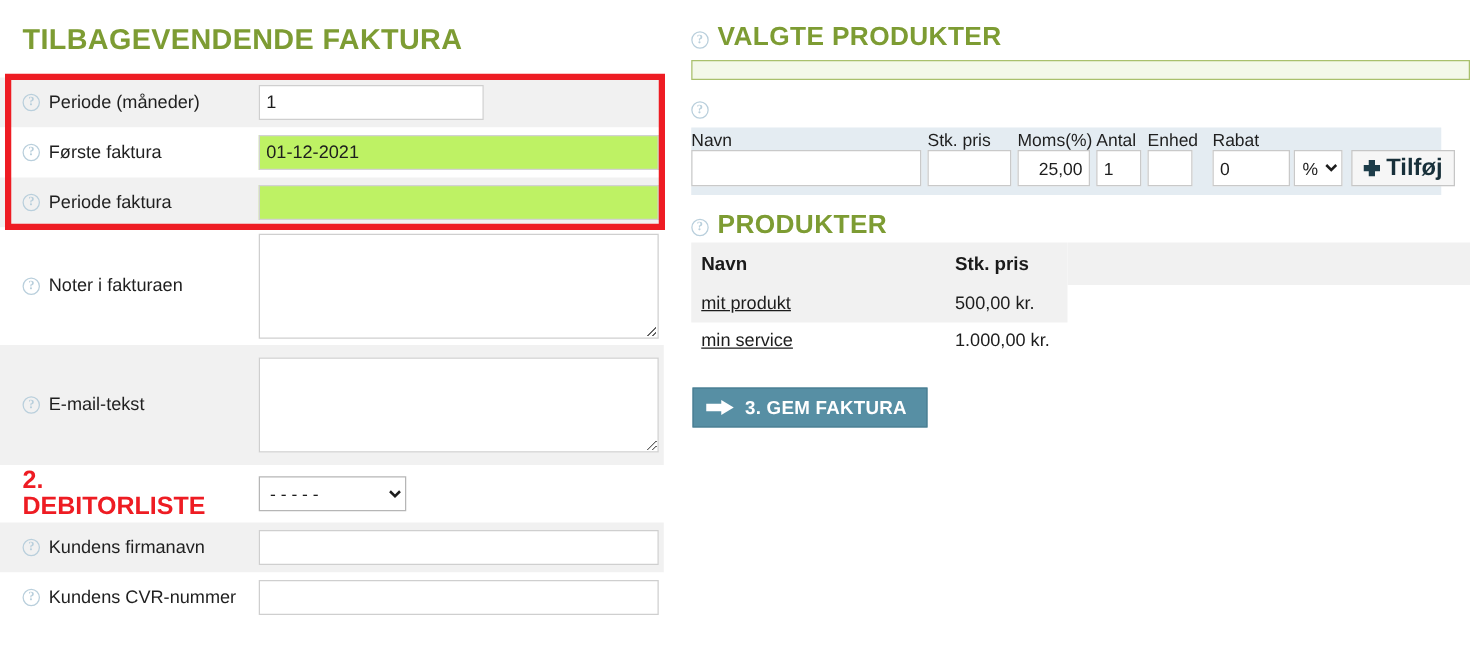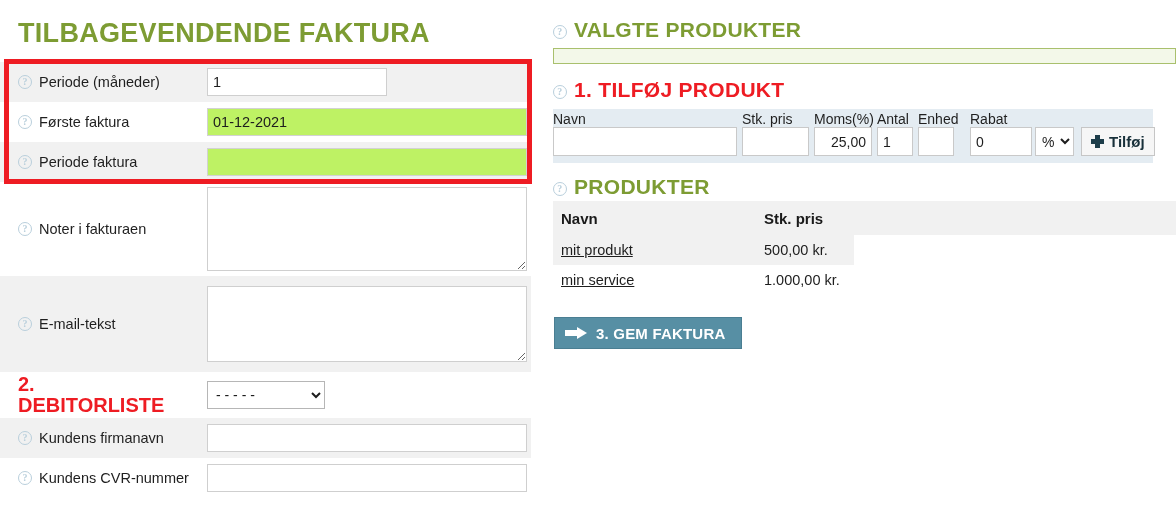--- a/index.html
+++ b/index.html
@@ -15,21 +15,21 @@
     position: relative;
   }
   .page { position: relative; width: 1176px; height: 532px; }
 
   
   .left-col {
     position: absolute; left: 0; top: 0;
     width: 531px; height: 532px;
   }
   .section-title {
-    font-size: 27px;
+    font-size: 23px;
     font-weight: bold;
     color: #7d9c33;
     letter-spacing: .3px;
     padding: 19px 0 9px 18px;
     line-height: 1.1;
   }
 
   
   .redbox {
     position: absolute;
@@ -202,21 +202,21 @@
     outline: none;
     color: #1d1d1d;
   }
   .btn-add {
     margin-left: 7px;
     height: 29px;
     border: 1px solid #c6c6c6;
     background: #f6f6f6;
     color: #18303a;
     font-weight: bold;
-    font-size: 15px;
+    font-size: 19px;
     font-family: "Liberation Sans", sans-serif;
     padding: 0 9px;
     display: flex; align-items: center; gap: 5px;
     cursor: pointer;
   }
   .plus-glyph {
     display: inline-block;
     width: 13px; height: 13px;
     position: relative;
     flex: 0 0 13px;
@@ -393,21 +393,20 @@
       <div class="rhead green">
         <span class="help-icon">?</span>
         <span>VALGTE PRODUKTER</span>
       </div>
       <div class="green-bar"></div>
     </div>
 
     <div style="padding-top:14px;">
       <div class="rhead red">
         <span class="help-icon">?</span>
-        <span>1. TILFØJ PRODUKT</span>
       </div>
 
       <div class="addbar">
         <div class="addbar-heads">
           <div class="c-navn">Navn</div>
           <div class="c-pris">Stk. pris</div>
           <div class="c-moms">Moms(%)</div>
           <div class="c-antal">Antal</div>
           <div class="c-enhed">Enhed</div>
           <div class="c-rabat">Rabat</div>

